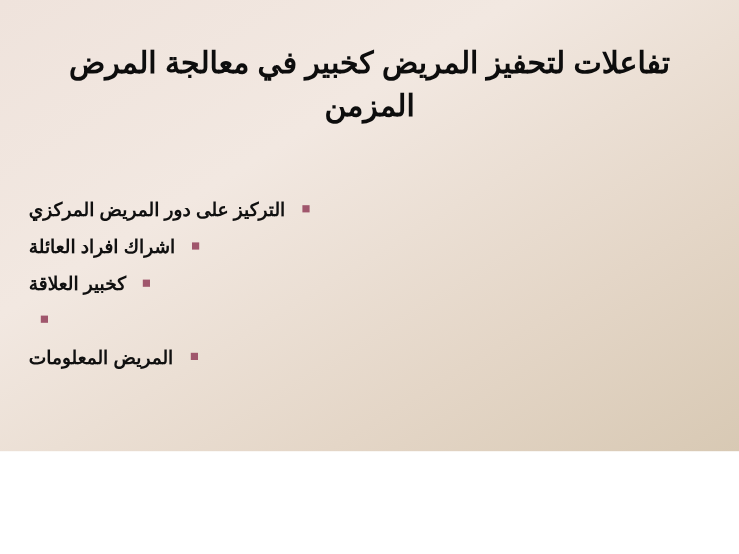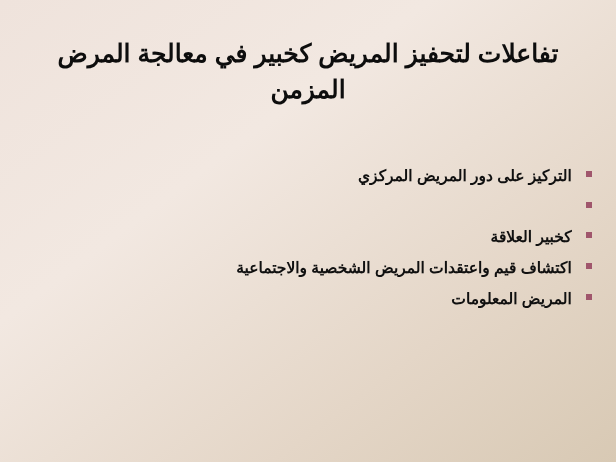--- a/index.html
+++ b/index.html
@@ -8,21 +8,21 @@
   }
   body {
     width: 616px;
     height: 462px;
     font-family: "Liberation Sans", sans-serif;
     overflow: hidden;
   }
   .slide {
     position: relative;
     width: 616px;
-    height: 462px;
+    height: 376px;
     box-sizing: border-box;
     background: linear-gradient(to bottom right, #efe3dc 0%, #f2e8e1 35%, #e4d6c7 72%, #d8c9b4 100%);
     overflow: hidden;
   }
   .slide::after {
     content: "";
     position: absolute;
     left: 0;
     right: 0;
     bottom: 0;
@@ -44,21 +44,21 @@
   }
   .bullets {
     position: absolute;
     top: 166px;
     left: 24px;
     right: 24px;
     direction: rtl;
   }
   .bullet {
     display: block;
-    text-align: right;
+    text-align: left;
     margin-bottom: 12px;
     font-size: 15.5px;
     font-weight: bold;
     color: #101010;
     white-space: nowrap;
   }
   .bullet .marker {
     display: inline-block;
     width: 6px;
     height: 6px;
@@ -83,30 +83,30 @@
 
   <div class="bullets">
 
     <div class="bullet">
       <span class="marker"></span>
       <span class="text">التركيز على دور المريض المركزي</span>
     </div>
 
     <div class="bullet">
       <span class="marker"></span>
+      <span class="text">اشراك افراد العائلة</span>
     </div>
 
     <div class="bullet">
       <span class="marker"></span>
       <span class="text">كخبير العلاقة</span>
     </div>
 
     <div class="bullet">
       <span class="marker"></span>
-      <span class="text">اكتشاف قيم واعتقدات المريض الشخصية والاجتماعية</span>
     </div>
 
     <div class="bullet">
       <span class="marker"></span>
       <span class="text">المريض المعلومات</span>
     </div>
 
   </div>
 
 </div>

